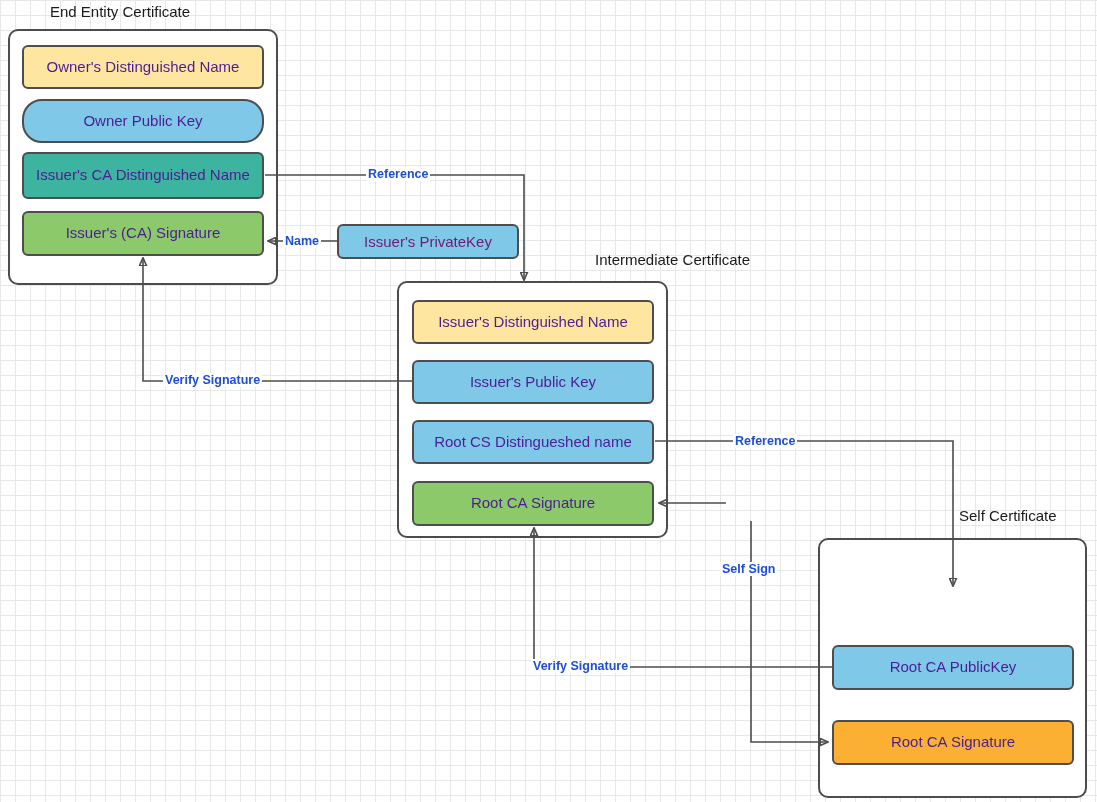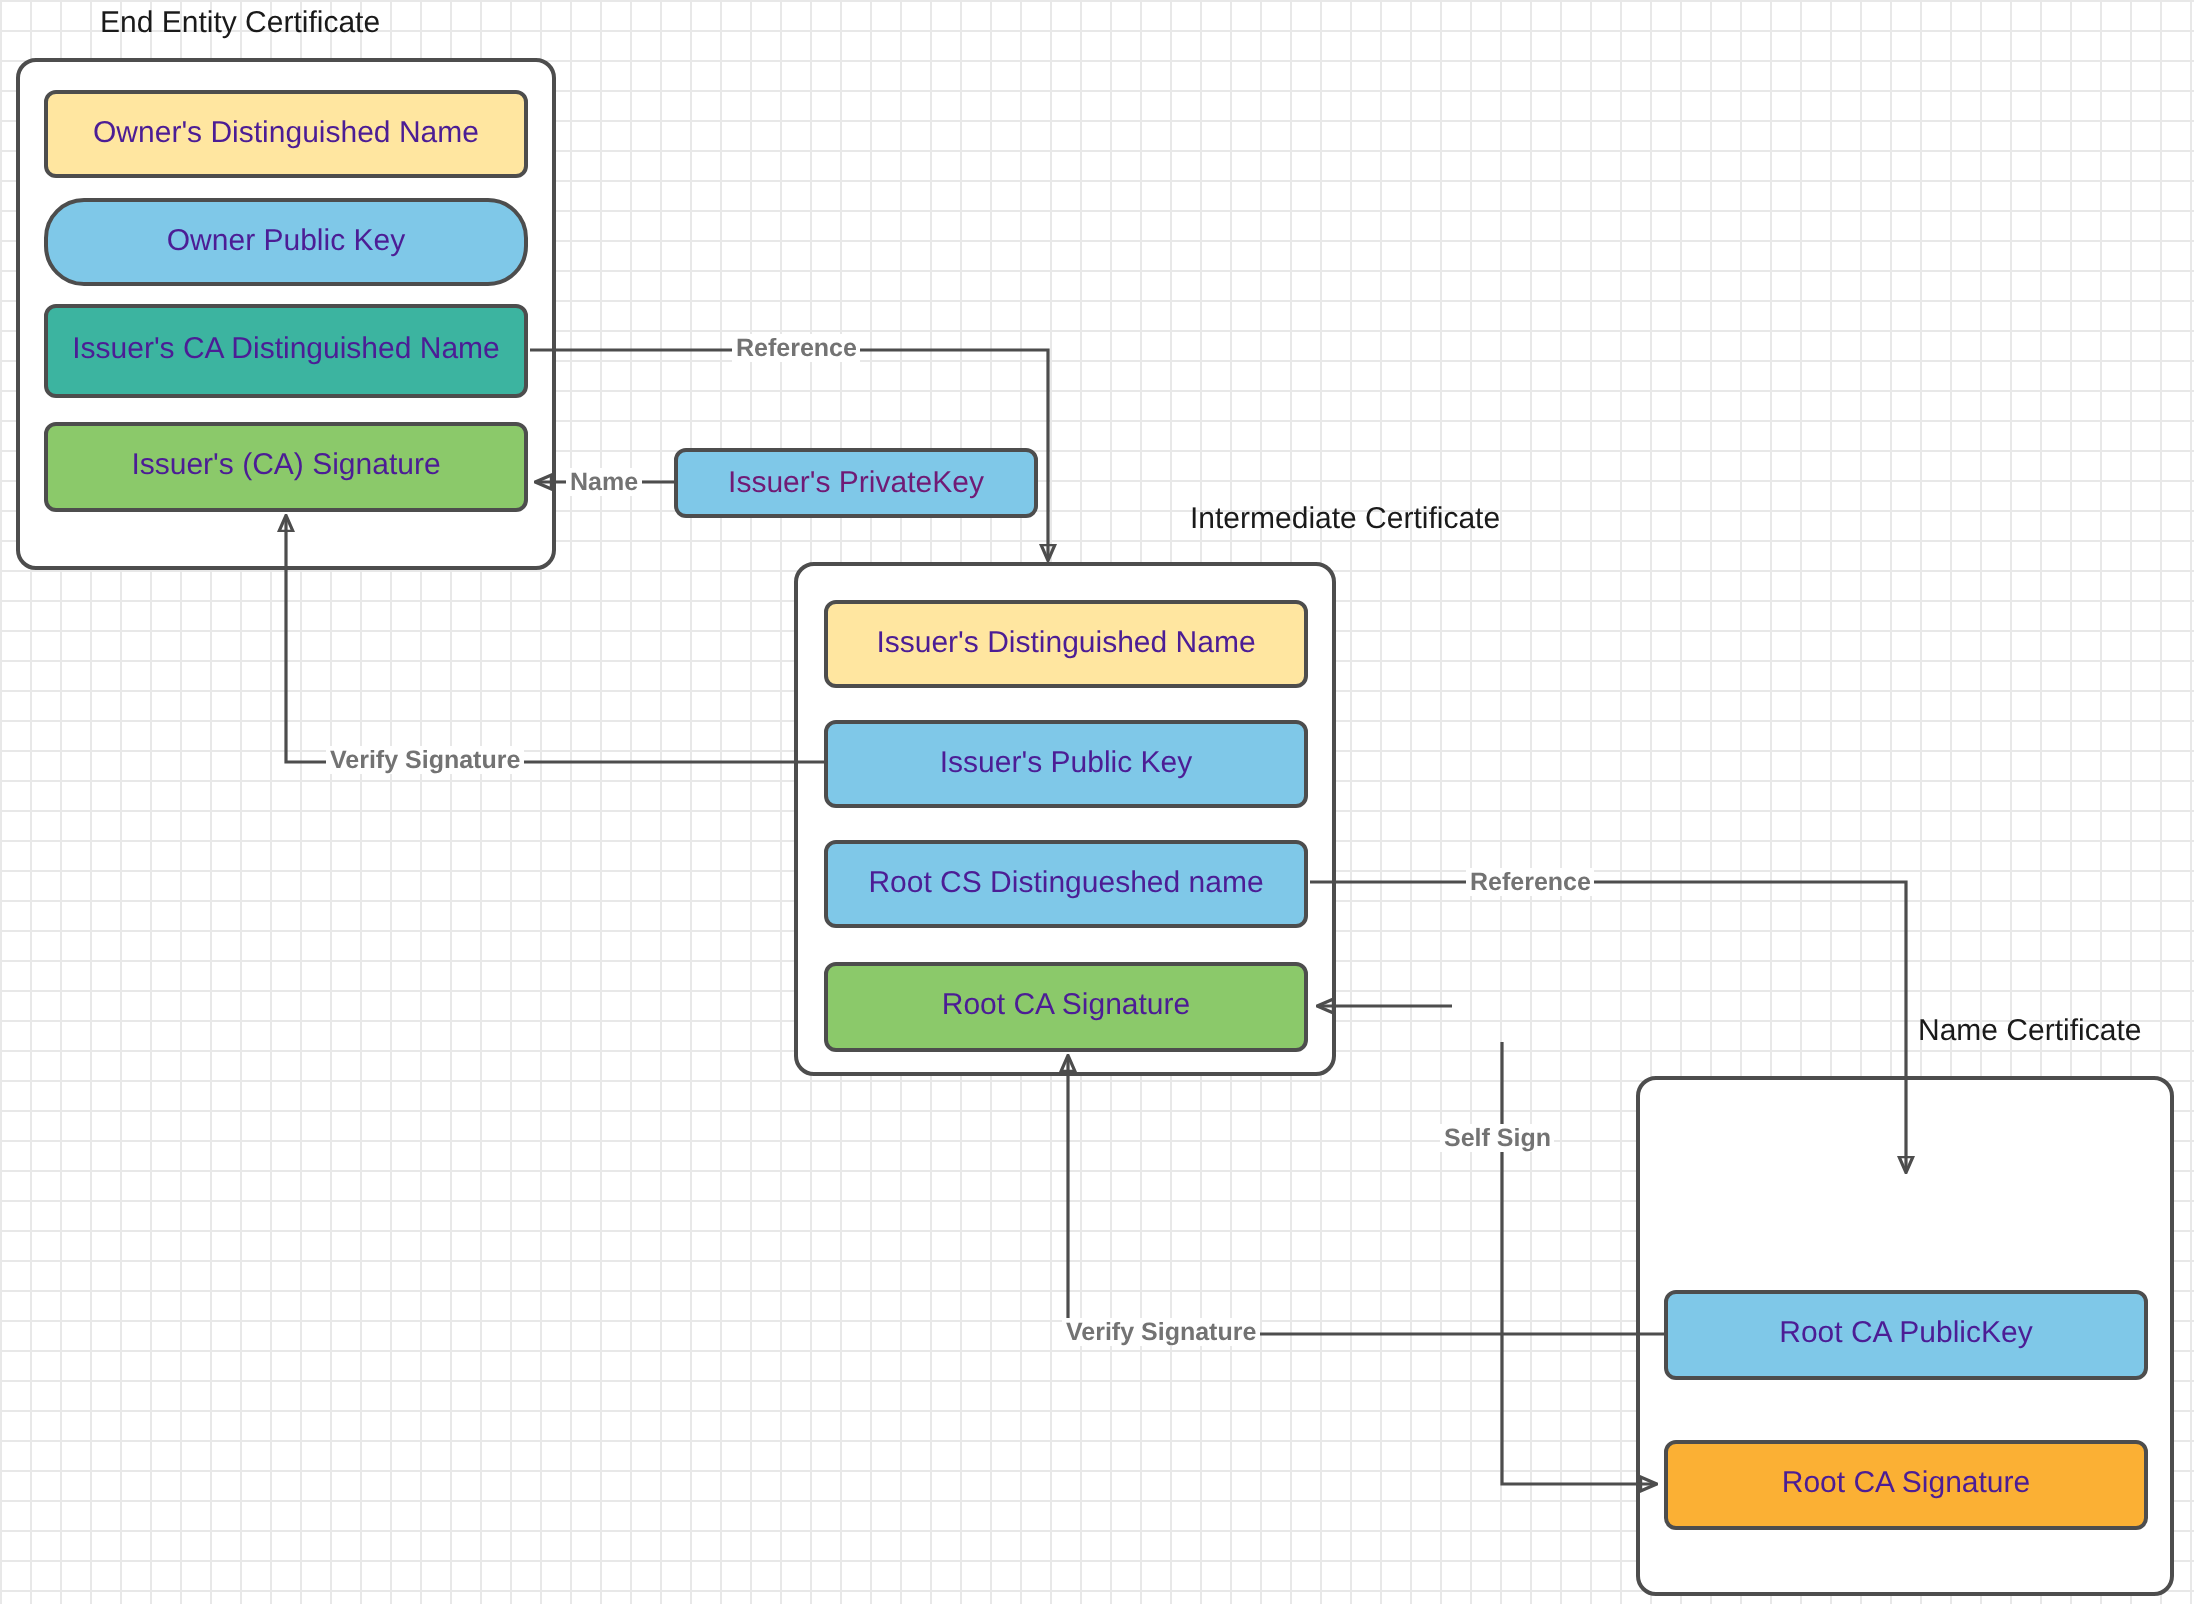--- a/index.html
+++ b/index.html
@@ -82,21 +82,21 @@
     z-index: 3;
     pointer-events: none;
   }
   #wires path, #wires line { fill: none; stroke: #4d4d4d; stroke-width: 1.6; }
 
   
   .wire-label {
     position: absolute;
     font-size: 12.5px;
     font-weight: bold;
-    color: #737373;
+    color: #1d4ed8;
     background: #ffffff;
     padding: 0 2px;
     white-space: nowrap;
     z-index: 7;
   }
 </style>
 </head>
 <body>
 
 <div id="canvas">
@@ -143,21 +143,21 @@
 
   <div class="box c-yellow" style="left:412px; top:300px; width:242px; height:44px;">Issuer's Distinguished Name</div>
 
   <div class="box c-blue" style="left:412px; top:360px; width:242px; height:44px;">Issuer's Public  Key</div>
 
   <div class="box c-blue" style="left:412px; top:420px; width:242px; height:44px;">Root CS Distingueshed name</div>
 
   <div class="box c-green" style="left:412px; top:481px; width:242px; height:45px;">Root CA Signature</div>
 
 
-  <div class="group-title" style="left:959px; top:507px;">Name Certificate</div>
+  <div class="group-title" style="left:959px; top:507px;">Self Certificate</div>
 
   <div class="group" style="left:818px; top:538px; width:269px; height:260px;"></div>
 
 
   <div class="box c-blue" style="left:832px; top:645px; width:242px; height:45px;">Root CA PublicKey</div>
 
   <div class="box c-orange" style="left:832px; top:720px; width:242px; height:45px;">Root CA Signature</div>
 
   <div class="wire-label" style="left:366px; top:167px;">Reference</div>
 

